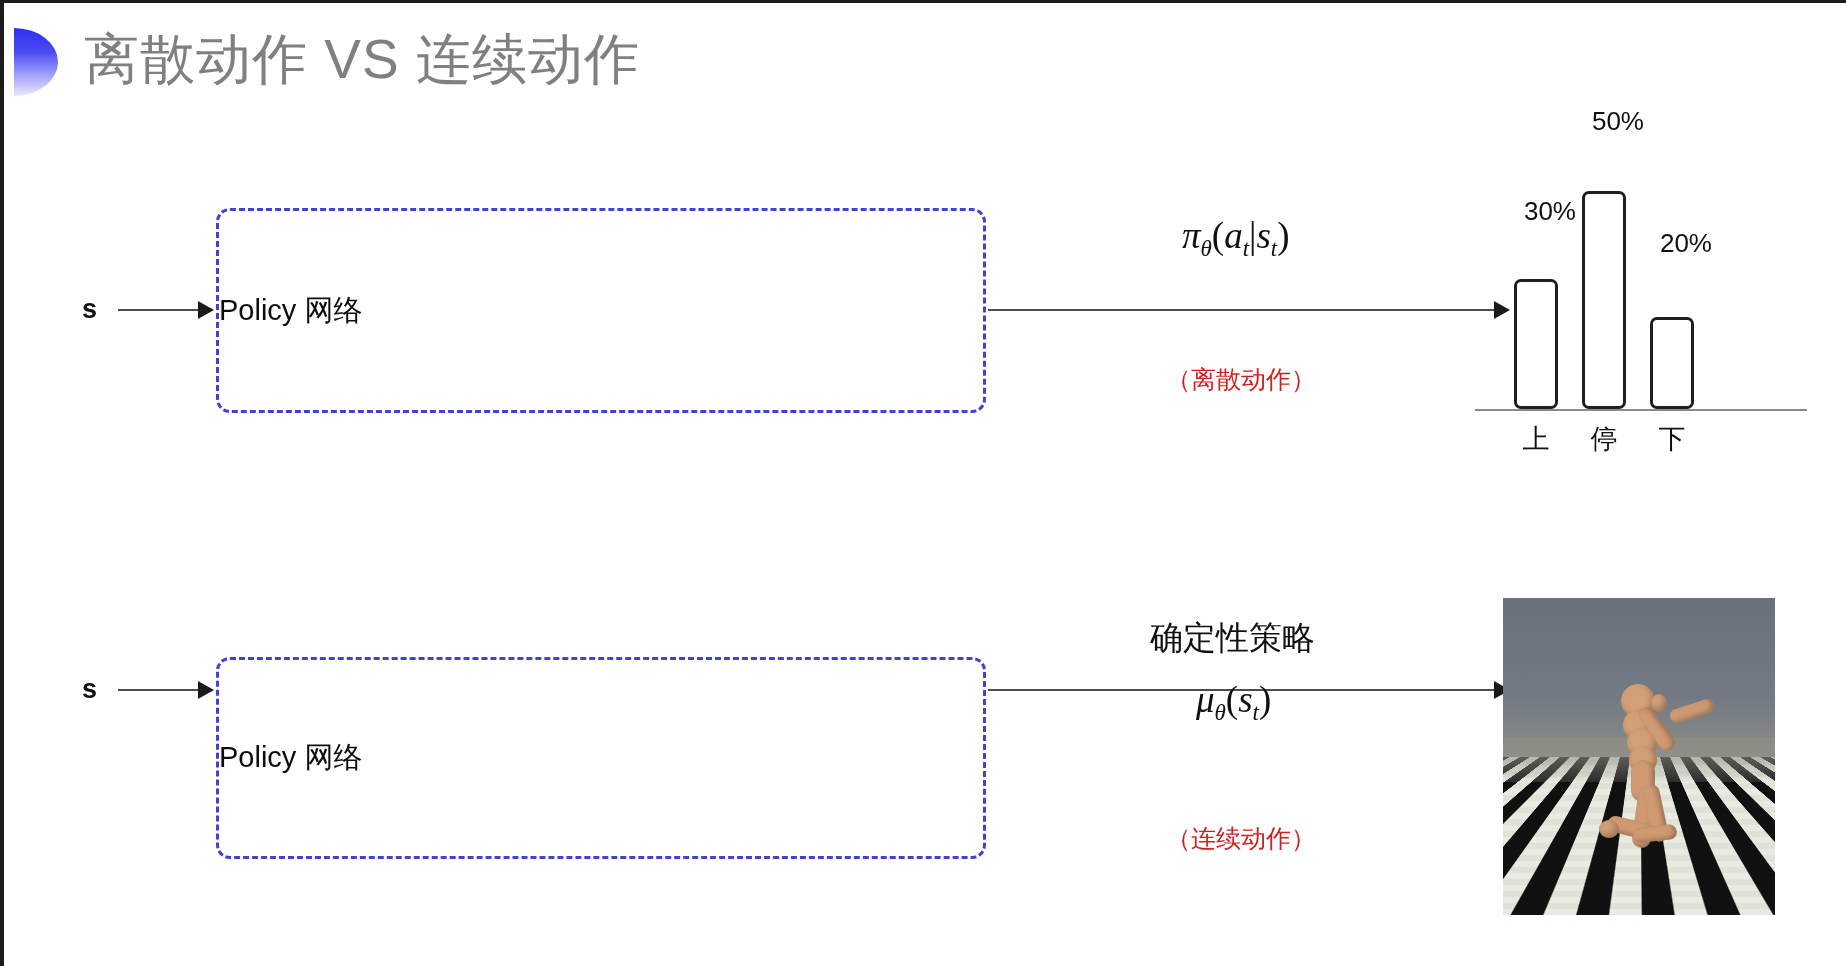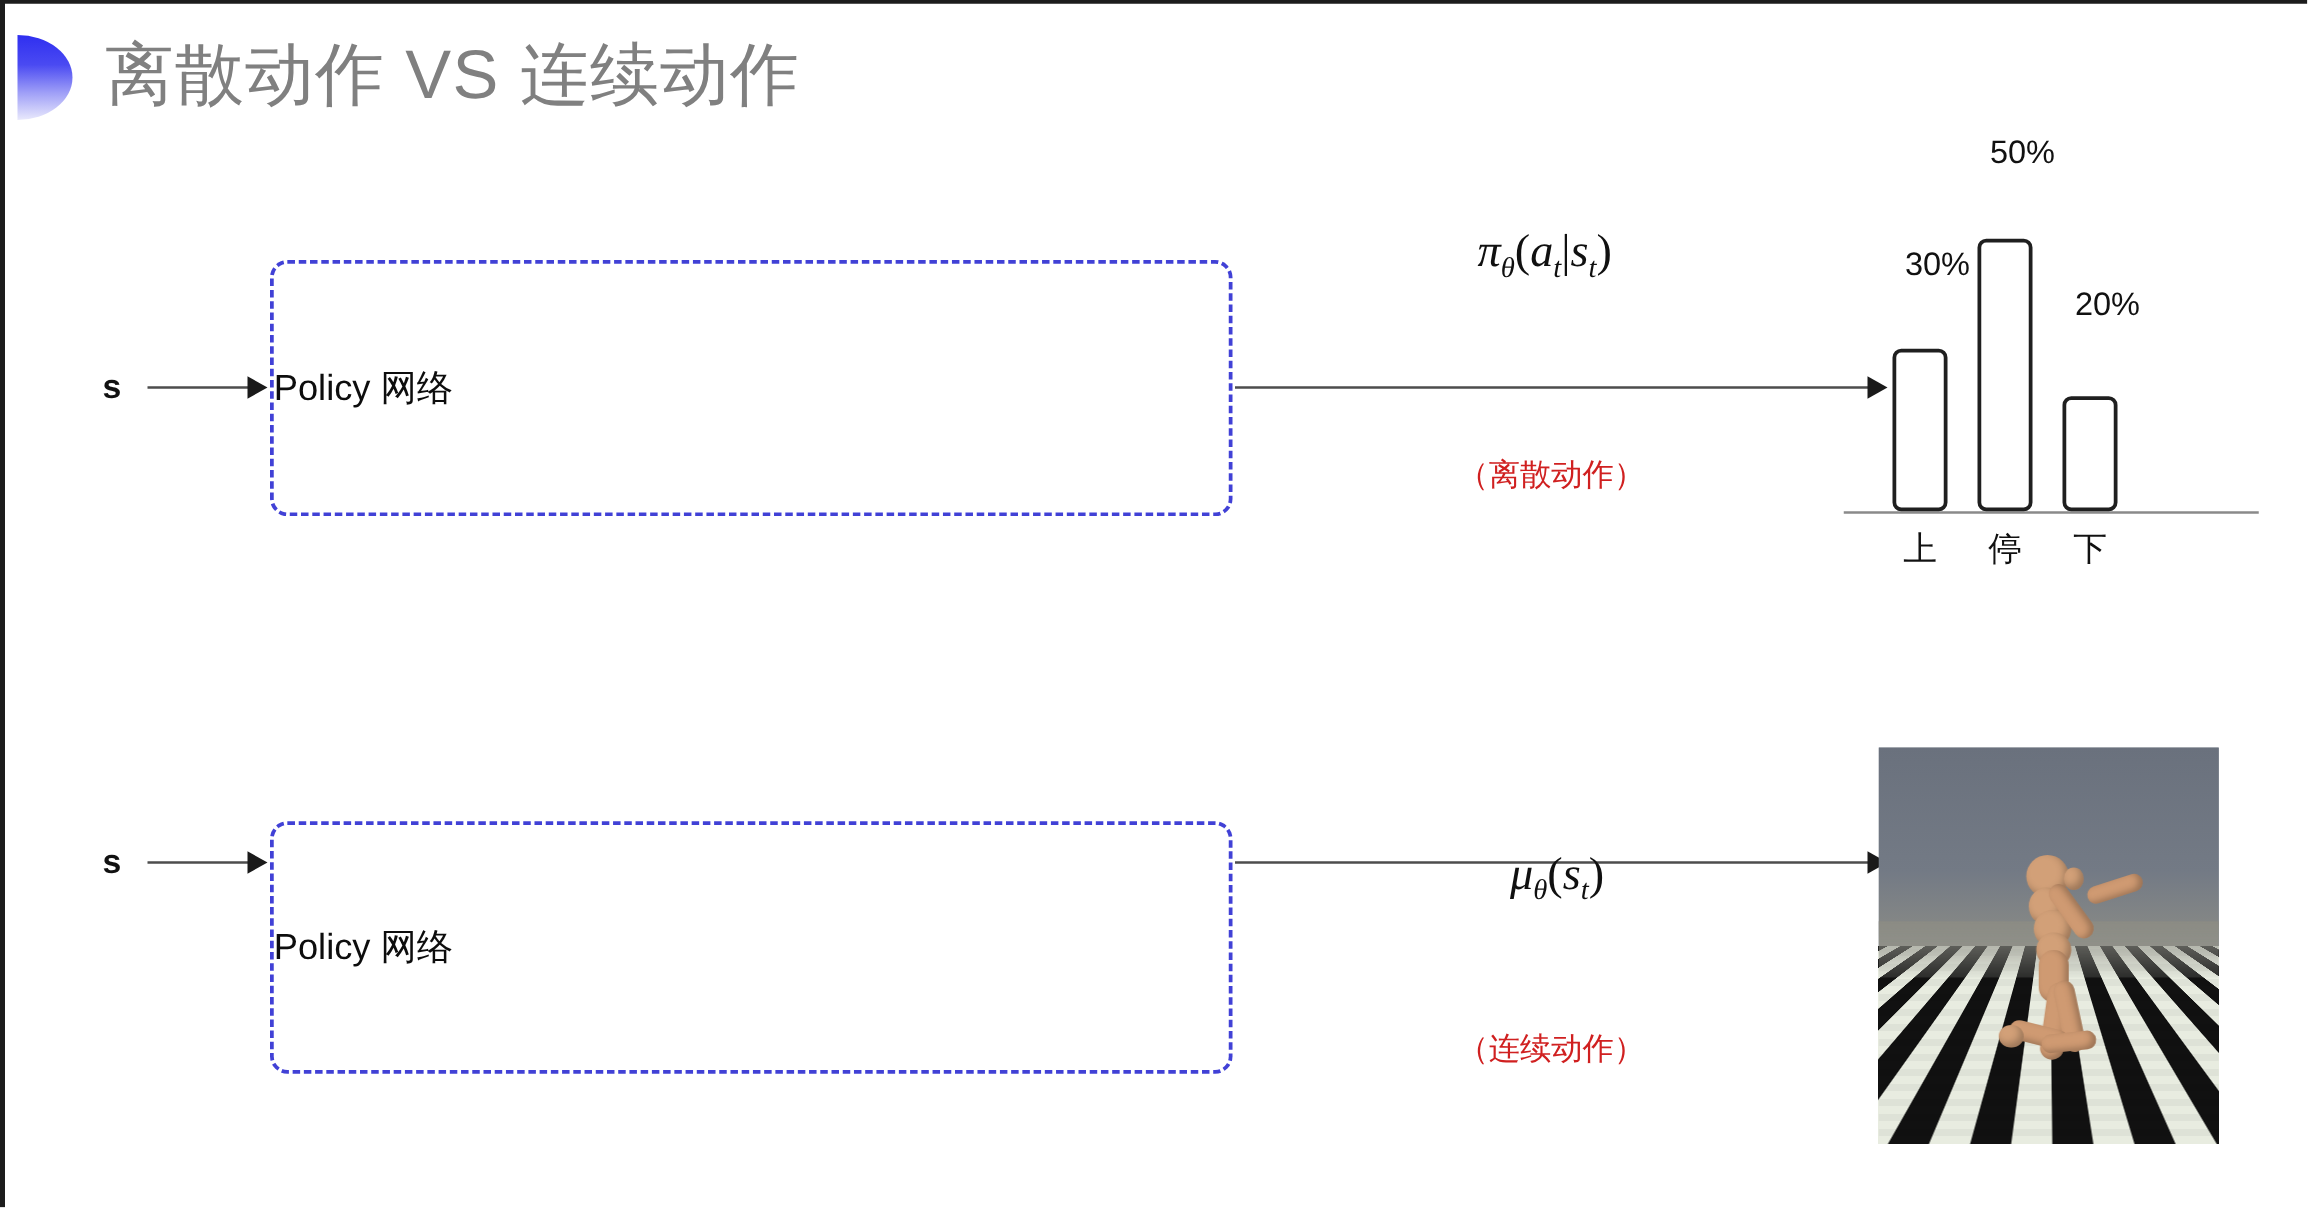--- a/index.html
+++ b/index.html
@@ -232,21 +232,21 @@
   <div class="arrow-head" style="left:198px; top:301px;"></div>
 
   <div class="policy-box" style="left:216px; top:208px; width:770px; height:205px;">
     <div class="policy-label">Policy 网络</div>
   </div>
 
   <div class="arrow-line" style="left:988px; top:309px; width:508px;"></div>
   <div class="arrow-head" style="left:1494px; top:301px;"></div>
 
 
-  <div class="formula" style="left:1182px; top:180px;">
+  <div class="formula" style="left:1182px; top:214px;">
     <span>π</span><sub>θ</sub><span class="paren">(</span><span>a</span><sub>t</sub><span class="paren">|</span><span>s</span><sub>t</sub><span class="paren">)</span>
   </div>
 
   <div class="red-note" style="left:1166px; top:363px;">（离散动作）</div>
 
   <div id="bar-chart">
     <div class="axis-line"></div>
 
     <div class="bar" style="left:44px; width:44px; height:130px;"></div>
     <div class="bar-value" style="left:26px; top:100px; width:80px;">30%</div>
@@ -265,22 +265,23 @@
   <div class="arrow-line" style="left:118px; top:689px; width:82px;"></div>
   <div class="arrow-head" style="left:198px; top:681px;"></div>
 
   <div class="policy-box" style="left:216px; top:657px; width:770px; height:202px;">
     <div class="policy-label">Policy 网络</div>
   </div>
 
   <div class="arrow-line" style="left:988px; top:689px; width:508px;"></div>
   <div class="arrow-head" style="left:1494px; top:681px;"></div>
 
-
-  <div class="formula" style="left:1196px; top:678px;margin-left:12px;">
+  <div class="policy-title" style="left:1150px; top:616px;">确定性策略</div>
+
+  <div class="formula" style="left:1196px; top:678px;">
     <span>μ</span><sub>θ</sub><span class="paren">(</span><span>s</span><sub>t</sub><span class="paren">)</span>
   </div>
 
   <div class="red-note" style="left:1166px; top:822px;">（连续动作）</div>
 
   <div id="humanoid-sim">
     <div class="sky"></div>
     <div class="floor"></div>
     <div class="floor-rows"></div>
     <div class="haze"></div>

